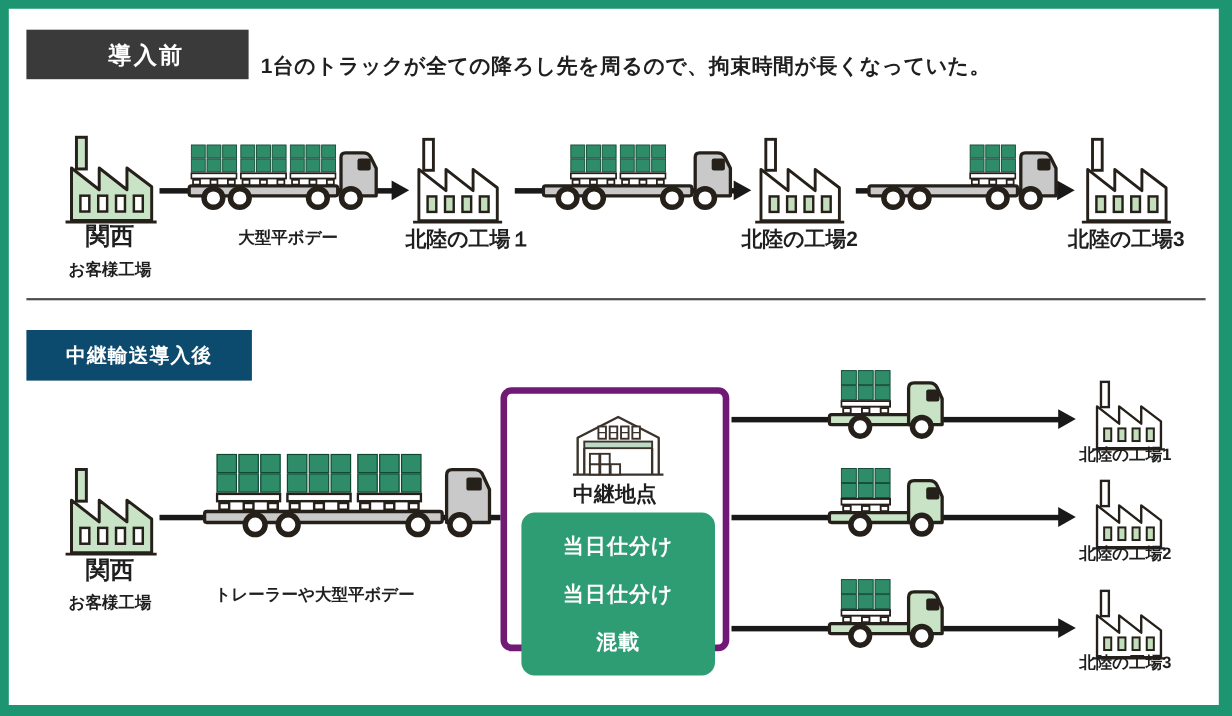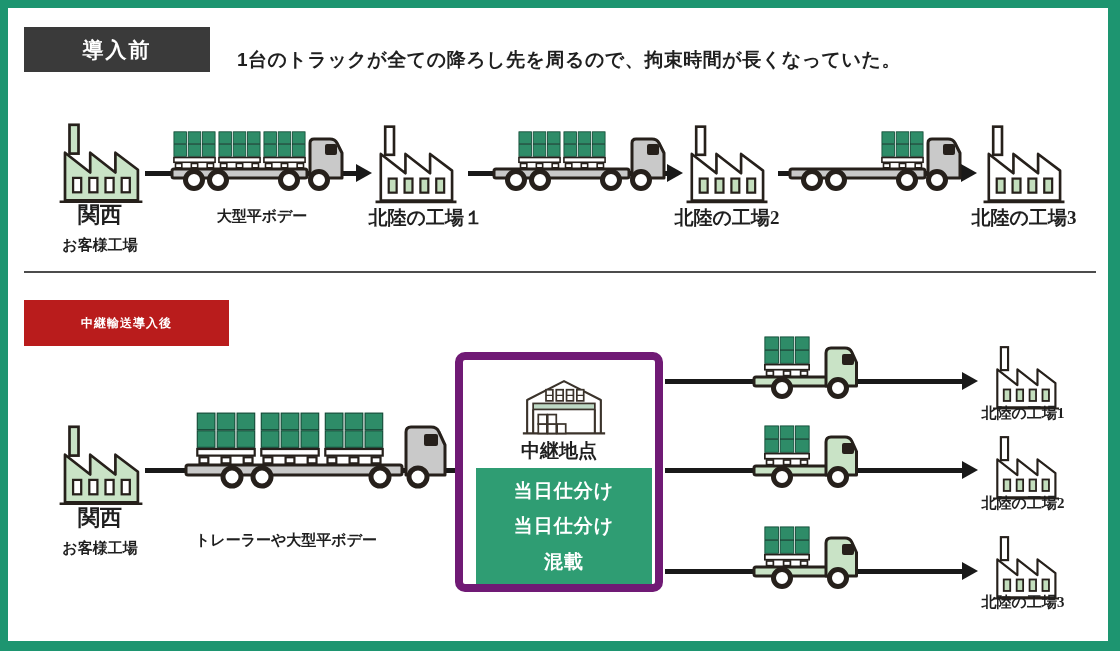--- a/index.html
+++ b/index.html
@@ -7,49 +7,49 @@
     position:relative;width:1120px;height:651px;box-sizing:border-box;
     background:#ffffff;
     border-top:8px solid #1d9570;border-left:8px solid #1d9570;
     border-right:12px solid #1d9570;border-bottom:10px solid #1d9570;
     font-family:"Liberation Sans","DejaVu Sans",sans-serif;
     color:#1f1f1f;overflow:hidden;
   }
   .abs{position:absolute;}
   .badge-dark{
     background:#3a3a3a;color:#ffffff;font-size:21px;font-weight:bold;
-    display:flex;align-items:center;justify-content:center;letter-spacing:2px;
+    display:flex;align-items:center;justify-content:center;letter-spacing:2px;padding-left:16px;
   }
   .badge-green{
-    background:#b91c1c;color:#ffffff;font-size:12px;font-weight:bold;
+    background:#0c4a6e;color:#ffffff;font-size:18px;font-weight:bold;
     display:flex;align-items:center;justify-content:center;letter-spacing:1px;
   }
   .headline{font-size:19px;font-weight:bold;letter-spacing:0.5px;}
-  .t-center{text-align:center;font-family:Liberation Serif, serif;}
+  .t-center{text-align:center;}
   .t-name{font-size:22px;font-weight:bold;}
   .t-sub{font-size:15px;font-weight:bold;}
   .t-stop{font-size:19px;font-weight:bold;}
   .t-stop-sm{font-size:15px;font-weight:bold;}
   .t-truck{font-size:15px;font-weight:bold;}
   .divider{background:#4c4c4c;}
   .bar{background:#191919;height:5px;}
   .bar.head::after{
     content:"";position:absolute;right:-15px;top:-7px;width:0;height:0;
     border-left:16px solid #191919;
     border-top:9.5px solid transparent;border-bottom:9.5px solid transparent;
   }
   .hub{
-    background:#ffffff;border:8px solid #701a75;border-radius:10px;box-sizing:border-box;
+    background:#ffffff;border:6px solid #701a75;border-radius:10px;box-sizing:border-box;
   }
   .hub-name{position:absolute;left:0;top:78px;width:100%;text-align:center;
     font-size:19px;font-weight:bold;}
   .ops{
-    position:absolute;left:13px;top:108px;width:176px;height:116px;background:#2f9d73;
+    position:absolute;left:13px;top:108px;width:176px;height:148px;background:#2f9d73;
     display:flex;flex-direction:column;justify-content:space-evenly;align-items:center;
-    color:#ffffff;font-size:19px;font-weight:bold;letter-spacing:1px;
+    color:#ffffff;font-size:19px;font-weight:bold;letter-spacing:1px;border-radius:12px;
   }
   
   .truck .bed,.truck .cabp{fill:var(--cab,#c9c9c9);stroke:#26201b;stroke-width:3;stroke-linejoin:round;}
   .truck .win{fill:#26201b;}
   .truck .wheel{fill:#ffffff;stroke:#26201b;stroke-width:5;}
   .truck.green{--cab:#c9e3c6;}
   .f-green{--body:#c9e3c6;--win:#ffffff;--line:#26201b;}
   .f-white{--body:#ffffff;--win:#c3debd;--line:#26201b;}
 </style>
 </head>

